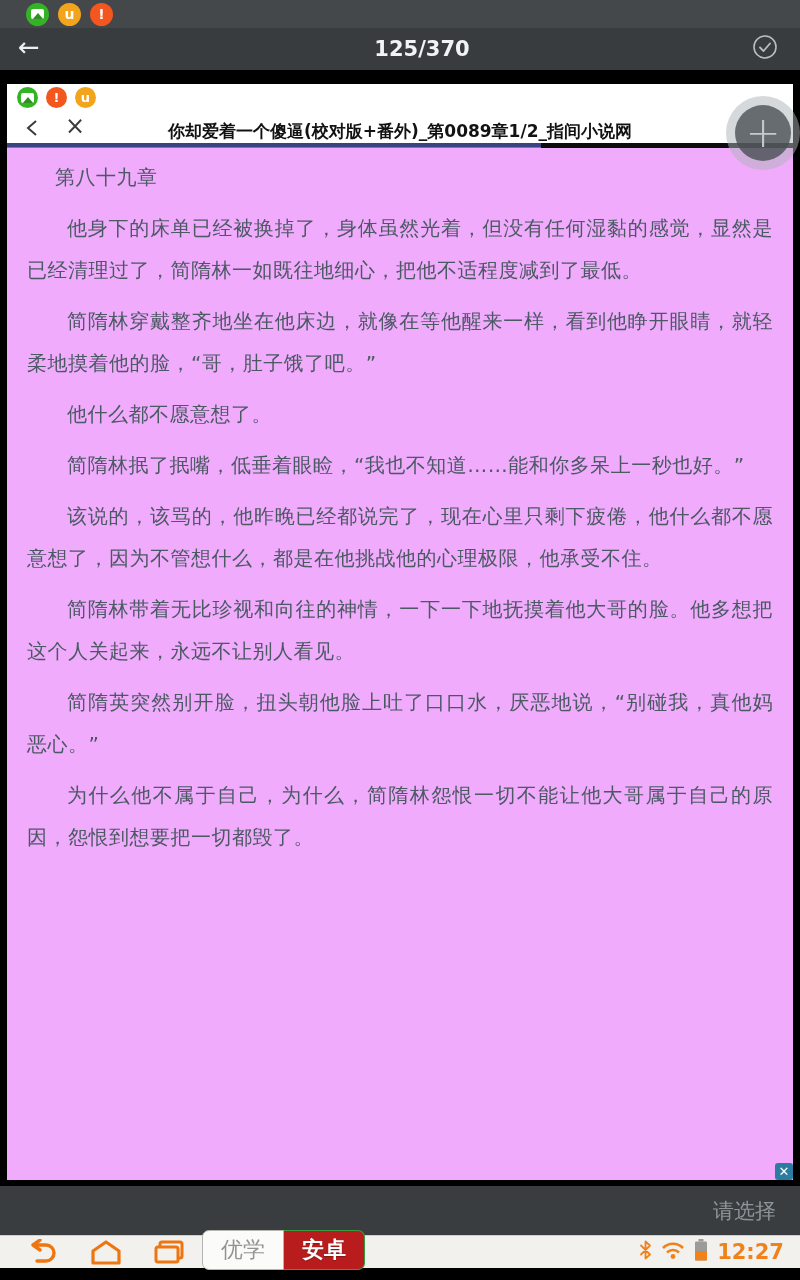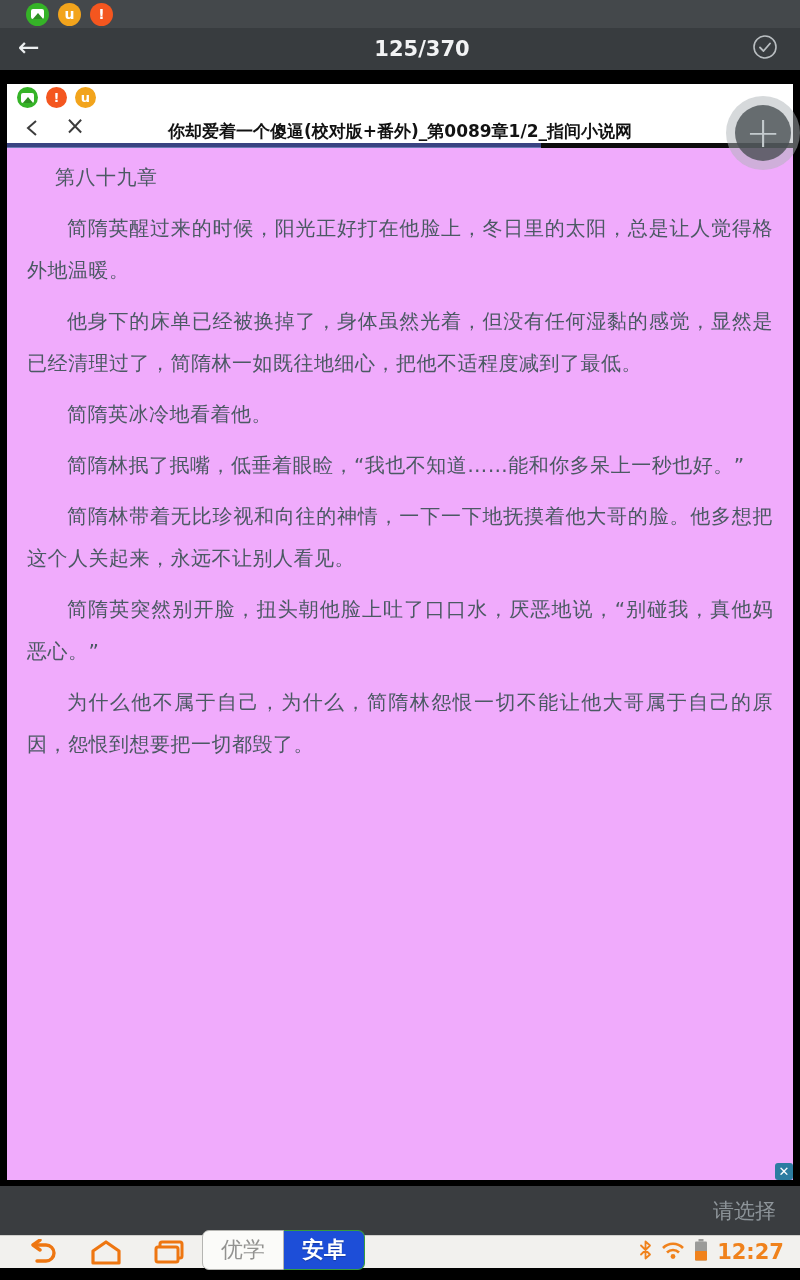--- a/index.html
+++ b/index.html
@@ -58,21 +58,21 @@
   .navbar{height:33px;background:#f2f1ee;border-top:1px solid #cfcfcc;box-sizing:border-box;
           display:flex;align-items:center;padding:0 12px;}
   .nav-icon{display:flex;align-items:center;justify-content:center;}
   .nav-back{margin-left:12px;}
   .nav-home{margin-left:30px;}
   .nav-recents{margin-left:28px;}
   .seg{display:flex;margin-left:16px;position:relative;top:-2px;}
   .seg-left{height:38px;min-width:64px;padding:0 8px;background:#fbfbf9;border:1px solid #b5b5b2;
             border-radius:7px 0 0 7px;display:flex;align-items:center;justify-content:center;
             color:#939391;font-size:22px;}
-  .seg-right{height:38px;min-width:64px;padding:0 8px;background:#1d4ed8;border:1px solid #379c3d;border-left:none;
+  .seg-right{height:38px;min-width:64px;padding:0 8px;background:#b91c1c;border:1px solid #379c3d;border-left:none;
             border-radius:0 7px 7px 0;display:flex;align-items:center;justify-content:center;
             color:#fff;font-size:22px;font-weight:bold;text-shadow:0 1px 1px rgba(0,0,0,.25);}
   .tray{margin-left:auto;display:flex;align-items:center;gap:9px;padding-right:4px;justify-content:center;}
   .tray-time{color:#f0821c;font-size:21px;font-weight:600;}
 </style>
 </head>
 <body>
 
 <div class="screen">
 
@@ -133,32 +133,33 @@
       </div>
 
       <div class="web-progress">
         <div class="bar" style="width: 68%;"></div>
       </div>
 
       <div class="reader">
         <p class="chapter-heading">第八十九章</p>
         <div>
 
-            <p>简隋英醒过来的时候，阳光正好打在他脸上，冬日里的太阳，总是让人觉得格外地温暖。</p>
 
             <p>他身下的床单已经被换掉了，身体虽然光着，但没有任何湿黏的感觉，显然是已经清理过了，简隋林一如既往地细心，把他不适程度减到了最低。</p>
 
 
-
-
-            <p>简隋英冰冷地看着他。</p>
+            <p>简隋林穿戴整齐地坐在他床边，就像在等他醒来一样，看到他睁开眼睛，就轻柔地摸着他的脸，“哥，肚子饿了吧。”</p>
+
+
+            <p>他什么都不愿意想了。</p>
 
             <p>简隋林抿了抿嘴，低垂着眼睑，“我也不知道……能和你多呆上一秒也好。”</p>
 
 
+            <p>该说的，该骂的，他昨晚已经都说完了，现在心里只剩下疲倦，他什么都不愿意想了，因为不管想什么，都是在他挑战他的心理极限，他承受不住。</p>
 
             <p>简隋林带着无比珍视和向往的神情，一下一下地抚摸着他大哥的脸。他多想把这个人关起来，永远不让别人看见。</p>
 
             <p>简隋英突然别开脸，扭头朝他脸上吐了口口水，厌恶地说，“别碰我，真他妈恶心。”</p>
 
             <p>为什么他不属于自己，为什么，简隋林怨恨一切不能让他大哥属于自己的原因，怨恨到想要把一切都毁了。</p>
 
           </div>
       </div>
 

